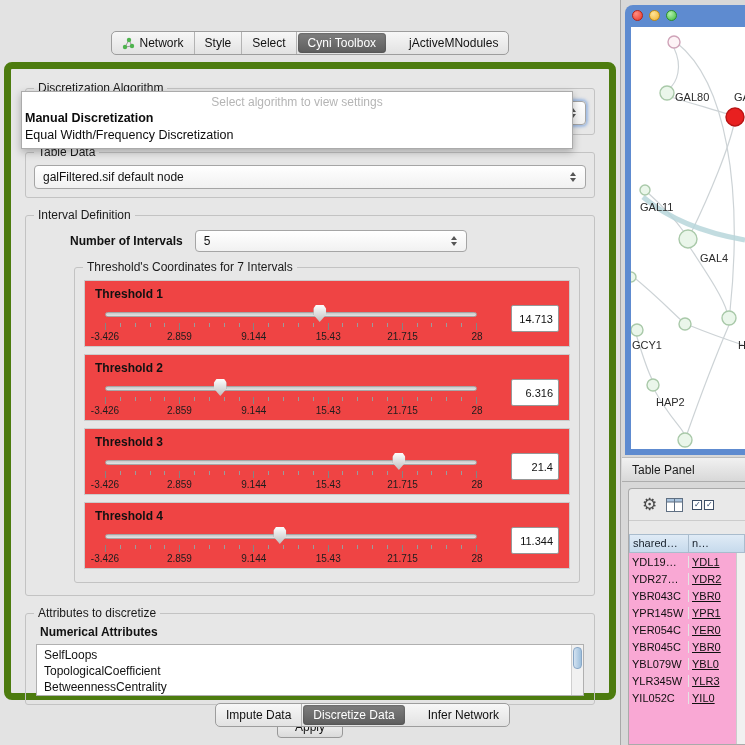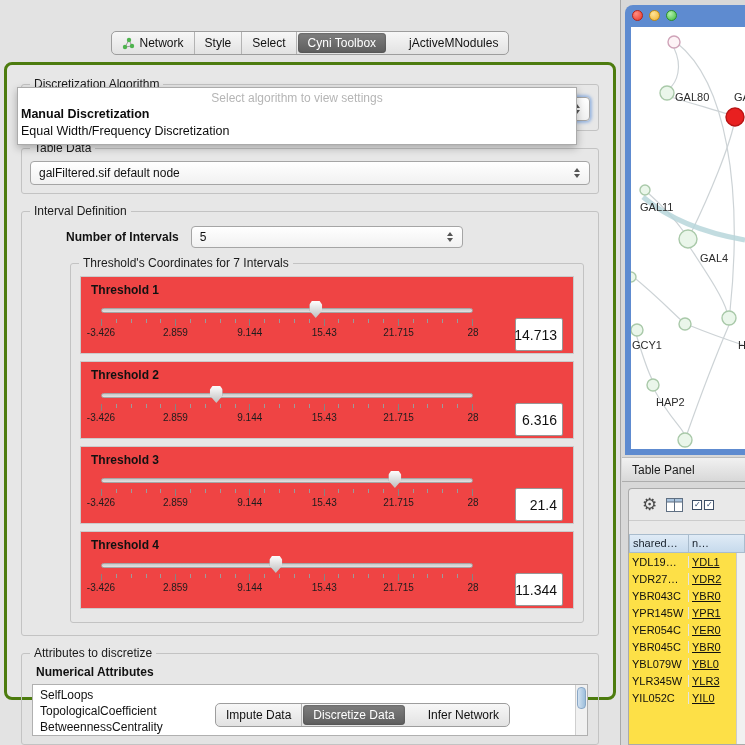--- a/index.html
+++ b/index.html
@@ -13,21 +13,21 @@
   .float-icon { width:9px; height:9px; border:1.5px solid #2a2a2a; background:transparent; }
   .close-icon { font-size:13px; font-weight:bold; color:#111; line-height:13px; }
 
   .tabbar { position:absolute; top:31px; left:0; width:100%; display:flex; justify-content:center; }
   .seg { display:flex; align-items:stretch; border:1px solid #9d9d9d; border-radius:5px; background:linear-gradient(#f7f7f7,#e2e2e2); height:24px; }
   .seg .tab { display:flex; align-items:center; gap:5px; padding:0 10px; font-size:12px; color:#111; border-right:1px solid #b3b3b3; white-space:nowrap; }
   .seg .tab:last-child { border-right:none; }
   .seg .tab.selected { background:linear-gradient(#7e7e7e,#5d5d5d); color:#fff; border-radius:4px; margin:1px; border-right:none; box-shadow:inset 0 0 2px #444; }
   .seg .tab.selected + .tab { border-left:none;padding-left:22px; }
 
-  .cp-body { position:absolute; left:4px; top:62px; width:612px; height:638px; border:3px solid #4d7c0f; border-radius:8px; background:#e7e7e7; padding:12px 10px 0; }
+  .cp-body { position:absolute; left:4px; top:62px; width:612px; height:638px; border:7px solid #4d7c0f; border-radius:8px; background:#e7e7e7; padding:12px 10px 0; }
 
   fieldset.group { border:1px solid #c3c3c3; border-radius:3px; margin:0 4px 10px; padding:2px 8px 8px; position:relative; min-inline-size:0; }
   fieldset.group legend { font-size:12px; padding:0 4px; color:#1a1a1a; }
   legend.green { color:#2f9e2f; }
   legend.blue { color:#2b47c0; }
 
   .combo { display:flex; align-items:center; background:linear-gradient(#ffffff,#f1f1f1); border:1px solid #a5a5a5; border-radius:4px; height:24px; padding:0 5px 0 8px; font-size:12px; color:#111; }
   .combo .stepper { margin-left:auto; display:flex; flex-direction:column; align-items:center; justify-content:center; gap:2px; width:14px; }
   .arr-up { width:0; height:0; border-left:3.5px solid transparent; border-right:3.5px solid transparent; border-bottom:4px solid #555; }
   .arr-down { width:0; height:0; border-left:3.5px solid transparent; border-right:3.5px solid transparent; border-top:4px solid #555; }
@@ -49,21 +49,21 @@
   .thr-panel { border:1px solid #cbcbcb; background:#ef4444; margin:4px 1px 7px; padding:4px 8px 2px; }
   .thr-label { font-weight:bold; font-size:12px; color:#111; margin:2px 0 1px 2px; }
   .thr-row { display:flex; align-items:flex-start; }
   .slider { position:relative; width:372px; height:41px; margin-left:12px; margin-top:1px; }
   .track { position:absolute; left:0; right:0; top:9px; height:5px; background:linear-gradient(#c9c9c9,#e2e2e2); border:1px solid #a6a6a6; border-radius:3px; }
   .thumb { position:absolute; top:2px; width:13px; height:17px; transform:translateX(-50%); background:linear-gradient(#fdfdfd,#bfbfbf); clip-path:polygon(0% 22%,20% 0%,80% 0%,100% 22%,100% 56%,50% 100%,0% 56%); filter:drop-shadow(0 0 1px #707070); }
   .ticks-minor { position:absolute; top:20px; left:0; right:0; height:4px; background:repeating-linear-gradient(90deg,#9b9b9b 0 1px,transparent 1px 4%); border-right:1px solid #9b9b9b; }
   .ticks-major { position:absolute; top:20px; left:0; right:0; height:7px; background:repeating-linear-gradient(90deg,#848484 0 1px,transparent 1px 20%); border-right:1px solid #848484; }
   .tick-labels { position:absolute; top:28px; left:0; right:0; height:12px; font-size:10px; color:#1d1d1d; }
   .tick-labels span { position:absolute; transform:translateX(-50%); white-space:nowrap; }
-  .thr-value { margin-left:auto; width:48px; height:33px; background:#fff; border:1px solid #979797; border-radius:2px; font-size:14px; color:#111; display:flex; align-items:center; justify-content:flex-end; padding-right:5px; margin-top:20px; margin-right:2px; }
+  .thr-value { margin-left:auto; width:48px; height:27px; background:#fff; border:1px solid #979797; border-radius:2px; font-size:11px; color:#111; display:flex; align-items:center; justify-content:flex-end; padding-right:5px; margin-top:3px; margin-right:2px; }
 
   .attrs-group { }
   .attrs-sub { font-weight:bold; font-size:12px; color:#111; margin:3px 0 5px 6px; }
   .listbox { position:relative; height:52px; background:#fff; border:1px solid #b0b0b0; margin:0 2px; overflow:hidden; font-size:12px; color:#111; padding:2px 14px 0 7px; }
   .listbox .litem { line-height:16px; white-space:nowrap; }
   .vscroll { position:absolute; right:0; top:0; bottom:0; width:12px; background:#f1f1f1; border-left:1px solid #cfcfcf; }
   .vthumb { position:absolute; top:2px; left:1px; width:9px; height:22px; background:linear-gradient(90deg,#d3e2f1,#9dbfdc); border:1px solid #89a7c6; border-radius:4px; }
 
   .apply-btn { display:block; margin:8px auto 0; width:66px; height:23px; background:linear-gradient(#fefefe,#dadada); border:1px solid #989898; border-radius:4px; font-size:12px; color:#111; font-family:"Liberation Sans",sans-serif; }
 
@@ -82,21 +82,21 @@
 
   .table-window { position:absolute; left:628px; top:488px; width:117px; height:257px; background:#e9e9e9; border:1px solid #aaaaaa; border-right:none; border-radius:4px 0 0 0; overflow:hidden; }
   .tw-toolbar { height:32px; display:flex; align-items:center; gap:9px; padding:0 4px 0 13px; border-bottom:1px solid #cccccc; }
   .gear { font-size:17px; color:#4a4a4a; line-height:17px; }
   .mini-checks { display:flex; gap:2px; }
   .mini-check { width:10px; height:10px; border:1px solid #3d4f66; background:#fff; font-size:8px; line-height:8px; color:#1f3a5f; text-align:center; }
   .tw-head { display:flex; height:19px; margin-top:13px; }
   .th-cell { background:linear-gradient(#e0ebf6,#c6daec); border:1px solid #a9bccd; border-left:none; font-size:11px; color:#17202b; padding:2px 3px; overflow:hidden; white-space:nowrap; }
   .th-cell.first { border-left:1px solid #a9bccd; width:60px; }
   .th-cell.second { flex:1; }
-  .tw-rows { position:absolute; left:0; right:9px; top:64px; bottom:0; background:#fde047; overflow:hidden; }
+  .tw-rows { position:absolute; left:0; right:9px; top:64px; bottom:0; background:#f9a8d4; overflow:hidden; }
   .trow { display:flex; height:17px; align-items:center; font-size:11px; color:#101010; }
   .tcell { padding:0 3px; white-space:nowrap; overflow:hidden; }
   .tcell.c0 { width:59px; flex:none; }
   .tcell.c1 { flex:1; border-left:1px solid #e4e4e4;text-decoration:underline; }
   .tw-scroll { position:absolute; right:0; top:64px; bottom:0; width:9px; background:#f1f1f1; border-left:1px solid #cccccc; }
 </style>
 </head>
 <body>
 
 <div class="screen">

